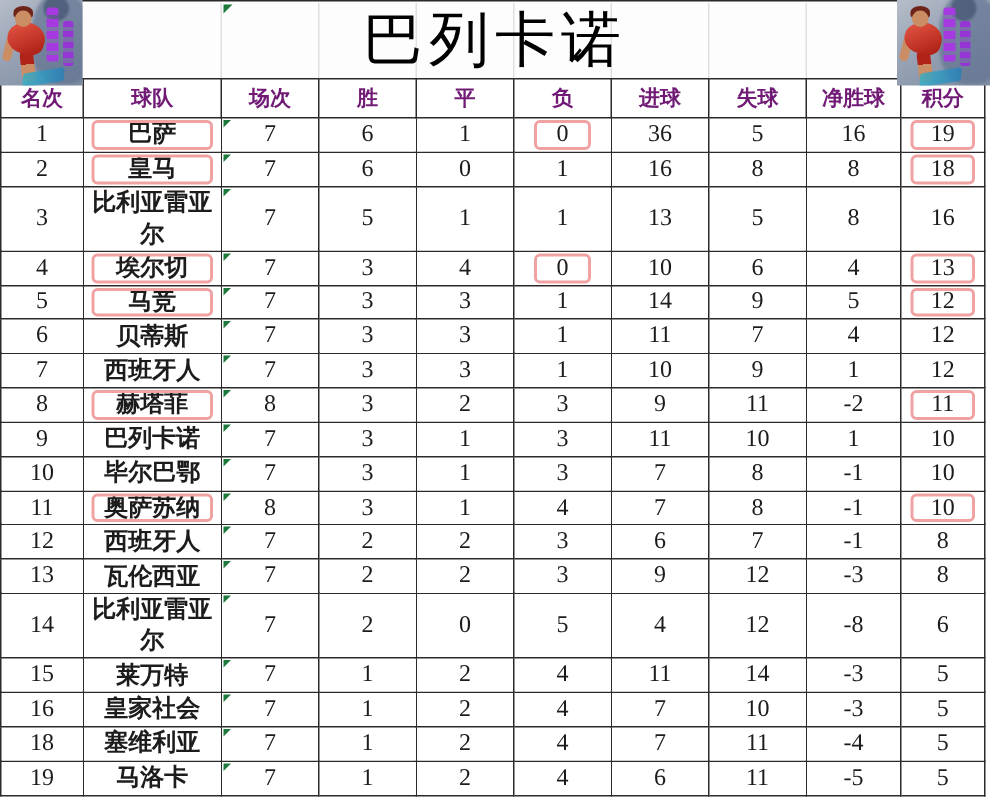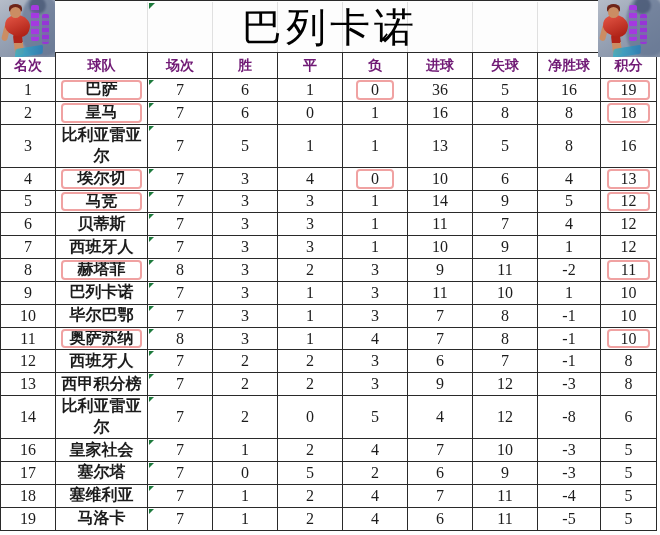--- a/index.html
+++ b/index.html
@@ -293,21 +293,21 @@
     <td class="draw">2</td>
     <td class="loss">3</td>
     <td class="gf">6</td>
     <td class="ga">7</td>
     <td class="gd">-1</td>
     <td class="pts">8</td>
   </tr>
 
   <tr>
     <td class="rank rank-black">13</td>
-    <td class="team">西甲积分榜</td>
+    <td class="team">瓦伦西亚</td>
     <td class="played">7</td>
     <td class="win">2</td>
     <td class="draw">2</td>
     <td class="loss">3</td>
     <td class="gf">9</td>
     <td class="ga">12</td>
     <td class="gd">-3</td>
     <td class="pts">8</td>
   </tr>
 
@@ -317,46 +317,46 @@
     <td class="played">7</td>
     <td class="win">2</td>
     <td class="draw">0</td>
     <td class="loss">5</td>
     <td class="gf">4</td>
     <td class="ga">12</td>
     <td class="gd">-8</td>
     <td class="pts">6</td>
   </tr>
 
+  <tr>
+    <td class="rank rank-black">15</td>
+    <td class="team">莱万特</td>
+    <td class="played">7</td>
+    <td class="win">1</td>
+    <td class="draw">2</td>
+    <td class="loss">4</td>
+    <td class="gf">11</td>
+    <td class="ga">14</td>
+    <td class="gd">-3</td>
+    <td class="pts">5</td>
+  </tr>
 
   <tr>
     <td class="rank rank-black">16</td>
     <td class="team">皇家社会</td>
     <td class="played">7</td>
     <td class="win">1</td>
     <td class="draw">2</td>
     <td class="loss">4</td>
     <td class="gf">7</td>
     <td class="ga">10</td>
     <td class="gd">-3</td>
     <td class="pts">5</td>
   </tr>
 
-  <tr>
-    <td class="rank rank-black">17</td>
-    <td class="team">塞尔塔</td>
-    <td class="played">7</td>
-    <td class="win">0</td>
-    <td class="draw">5</td>
-    <td class="loss">2</td>
-    <td class="gf">6</td>
-    <td class="ga">9</td>
-    <td class="gd">-3</td>
-    <td class="pts">5</td>
-  </tr>
 
   <tr>
     <td class="rank rank-green">18</td>
     <td class="team">塞维利亚</td>
     <td class="played">7</td>
     <td class="win">1</td>
     <td class="draw">2</td>
     <td class="loss">4</td>
     <td class="gf">7</td>
     <td class="ga">11</td>

